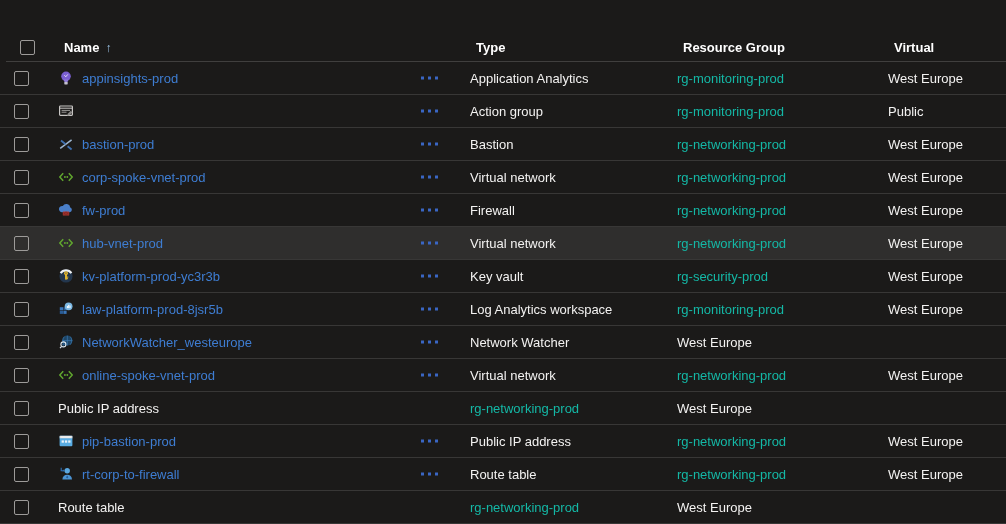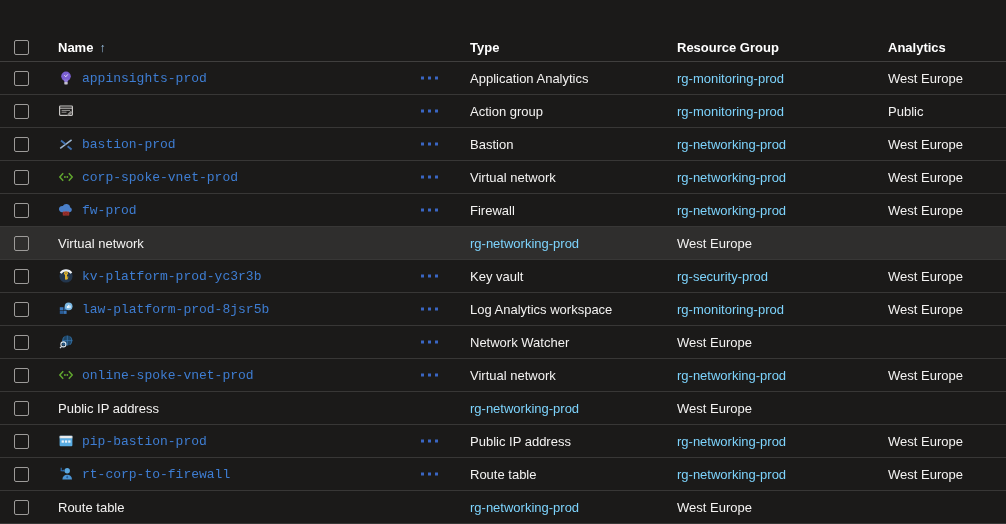--- a/index.html
+++ b/index.html
@@ -12,68 +12,68 @@
   .grid-row{
     display:grid;
     grid-template-columns:44px 412px 207px 211px 1fr;
     align-items:center;
     box-sizing:border-box;
   }
   .header-row{
     height:62px;
     padding-top:34px;
     border-bottom:1px solid #403f3e;
-    font-weight:bold;color:#ffffff;
+    font-weight:bold;color:#ffffff;margin-left:6px;
   }
   .header-cell{padding-left:14px;white-space:nowrap;}
   .header-cell.name-h{padding-left:14px;}
   .sort-arrow{color:#9cc3e5;font-weight:normal;margin-left:6px;font-size:12px;}
   .data-row{
     height:33px;
     border-bottom:1px solid #383736;
     background:#1b1a19;
   }
   .data-row.highlighted{background:#2f2e2d;}
   .cb-cell{display:flex;justify-content:flex-start;padding-left:14px;}
   .checkbox{
     width:15px;height:15px;border:1px solid #9d9b99;border-radius:2px;
     background:transparent;box-sizing:border-box;cursor:pointer;
   }
   .name-cell{
     display:flex;align-items:center;gap:8px;
-    padding-left:14px;padding-right:14px;position:relative;height:100%;font-family:Liberation Mono, monospace;
+    padding-left:14px;padding-right:14px;position:relative;height:100%;
   }
   .res-icon{width:16px;height:16px;flex:0 0 16px;display:inline-flex;}
   .res-icon svg{width:16px;height:16px;}
   .res-link{
     color:#3e7dd2;text-decoration:none;white-space:nowrap;overflow:hidden;
     text-overflow:ellipsis;cursor:pointer;
   }
   .menu-dots{
     position:absolute;right:16px;top:50%;transform:translateY(-50%);
     display:flex;gap:4px;cursor:pointer;padding:4px 2px;
   }
   .menu-dots i{display:block;width:3px;height:3px;background:#3a66c4;}
   .cell{padding-left:14px;white-space:nowrap;overflow:hidden;text-overflow:ellipsis;color:#f3f2f1;}
-  .rg-link{color:#7dd3fc;cursor:pointer;text-decoration:none;}
+  .rg-link{color:#14b8a6;cursor:pointer;text-decoration:none;}
 </style>
 </head>
 <body>
 
 <div id="app">
   <div class="grid-row header-row">
     <div class="cb-cell">
       <div class="checkbox"></div>
     </div>
     <div class="header-cell name-h">
       <span>Name</span><span class="sort-arrow">↑</span>
     </div>
     <div class="header-cell">Type</div>
     <div class="header-cell">Resource Group</div>
-    <div class="header-cell">Analytics</div>
+    <div class="header-cell">Virtual</div>
   </div>
   <div id="rows">
   <div class="grid-row data-row">
     <div class="cb-cell">
       <div class="checkbox"></div>
     </div>
     <div class="name-cell">
       <span class="res-icon">
             <svg viewBox="0 0 16 16">
               <circle cx="8" cy="6.3" r="4.8" fill="#7a5fd0"></circle>
@@ -187,20 +187,36 @@
           </span>
     </div>
     <div class="cell">Firewall</div>
     <div class="cell"><a class="rg-link">rg-networking-prod</a></div>
     <div class="cell">West Europe</div>
   </div>
 
   <div class="grid-row data-row highlighted">
     <div class="cb-cell">
       <div class="checkbox"></div>
+    </div>
+    <div class="name-cell">
+      <span class="res-icon">
+            <svg viewBox="0 0 16 16">
+              <path d="M5.2 4.2L1.8 8l3.4 3.8" stroke="#61a62f" stroke-width="1.5" fill="none"></path>
+              <path d="M10.8 4.2L14.2 8l-3.4 3.8" stroke="#61a62f" stroke-width="1.5" fill="none"></path>
+              <circle cx="6.9" cy="8" r="0.95" fill="#61a62f"></circle>
+              <circle cx="9.3" cy="8" r="0.95" fill="#61a62f"></circle>
+            </svg>
+          </span>
+      <a class="res-link">hub-vnet-prod</a>
+      <span class="menu-dots">
+            <i></i>
+            <i></i>
+            <i></i>
+          </span>
     </div>
     <div class="cell">Virtual network</div>
     <div class="cell"><a class="rg-link">rg-networking-prod</a></div>
     <div class="cell">West Europe</div>
   </div>
 
   <div class="grid-row data-row">
     <div class="cb-cell">
       <div class="checkbox"></div>
     </div>
@@ -264,20 +280,21 @@
     <div class="name-cell">
       <span class="res-icon">
             <svg viewBox="0 0 16 16">
               <circle cx="9.3" cy="6.6" r="5" fill="#1e4566"></circle>
               <path d="M4.3 6.6h10M9.3 1.6v10M6.3 2.6a6.5 6.5 0 0 0 0 8M12.3 2.6a6.5 6.5 0 0 1 0 8" stroke="#3a7bb5" stroke-width="0.7" fill="none"></path>
               <circle cx="5.4" cy="10.4" r="2.5" fill="none" stroke="#dbe7f2" stroke-width="1.1"></circle>
               <circle cx="5.4" cy="10.4" r="1.3" fill="#2a5d8a"></circle>
               <line x1="3.4" y1="12.6" x2="2" y2="14.2" stroke="#dbe7f2" stroke-width="1.2"></line>
             </svg>
           </span>
+      <a class="res-link">NetworkWatcher_westeurope</a>
       <span class="menu-dots">
             <i></i>
             <i></i>
             <i></i>
           </span>
     </div>
     <div class="cell">Network Watcher</div>
     <div class="cell">West Europe</div>
   </div>
 

